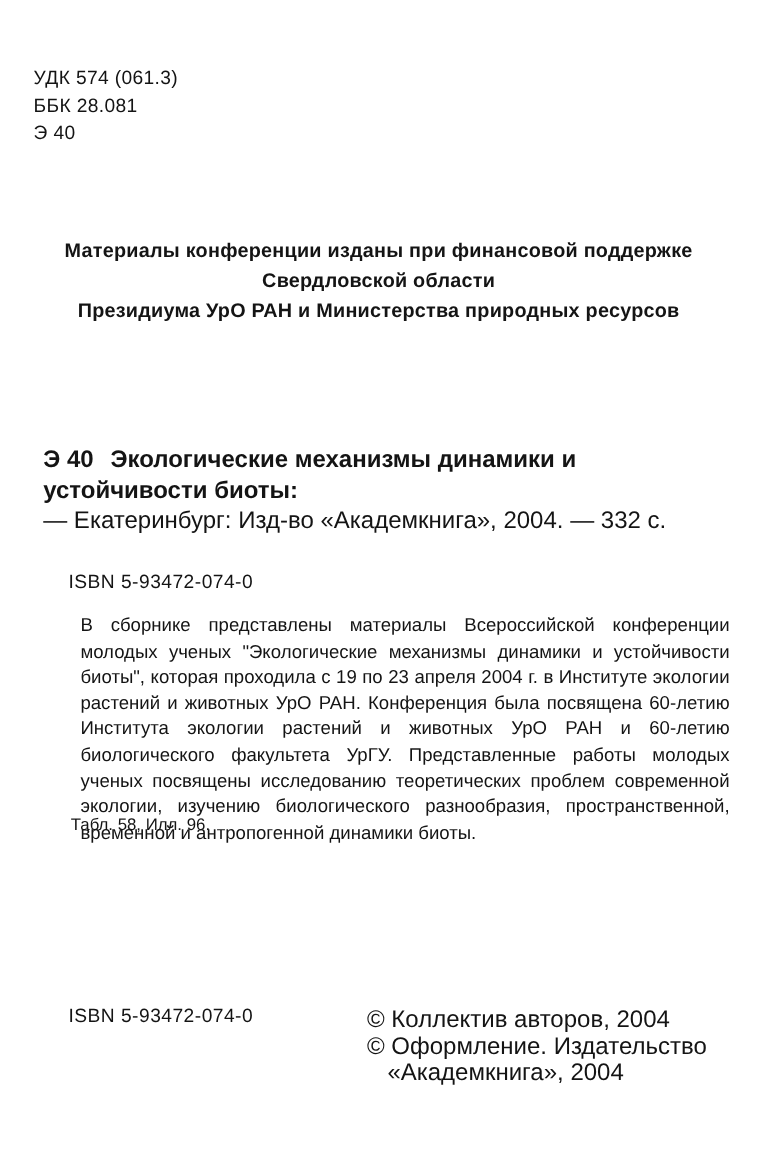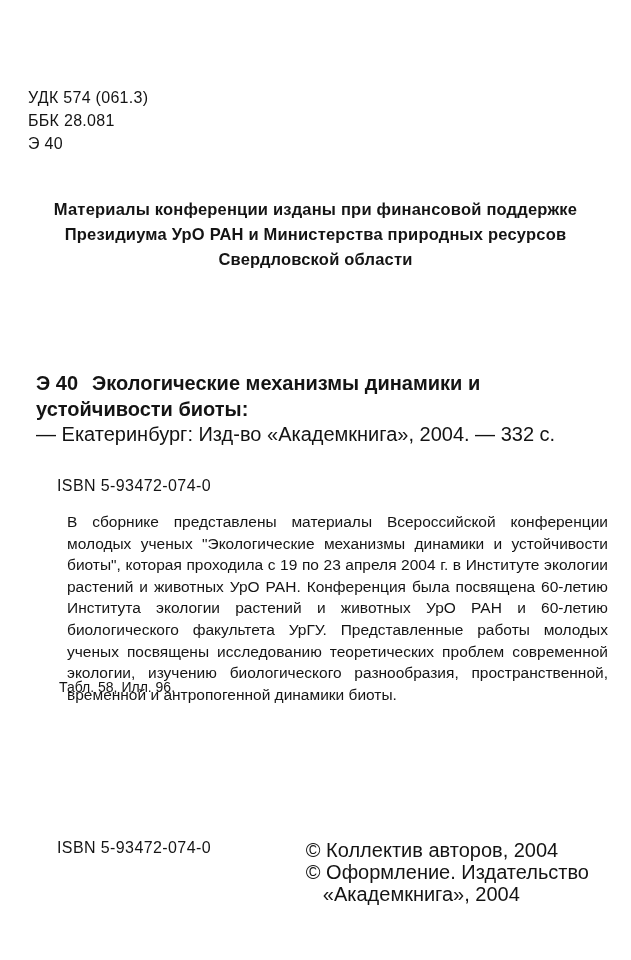--- a/index.html
+++ b/index.html
@@ -7,21 +7,21 @@
     position:relative;
     width:631px;height:960px;
     margin:0 auto;
     background:#ffffff;
     color:#141414;
     font-family:"Liberation Sans", sans-serif;
     overflow:hidden;
   }
   .codes{
     position:absolute;top:54px;left:28px;
-    font-size:16px;line-height:23px;letter-spacing:.3px;margin-top:32px;
+    font-size:16px;line-height:23px;letter-spacing:.3px;
   }
   .funding{
     position:absolute;top:197px;left:0;right:0;
     text-align:center;font-weight:bold;
     font-size:16.5px;line-height:25px;letter-spacing:.2px;
   }
   .biblio{
     position:absolute;top:371px;left:36px;right:26px;
     font-size:20px;line-height:25.5px;
   }
@@ -54,22 +54,22 @@
 <div class="page">
 
   <div class="codes">
     <div>УДК 574 (061.3)</div>
     <div>ББК 28.081</div>
     <div>Э 40</div>
   </div>
 
   <div class="funding">
     <div>Материалы конференции изданы при финансовой поддержке</div>
+    <div>Свердловской области</div>
     <div>Президиума УрО РАН и Министерства природных ресурсов</div>
-    <div>Свердловской области</div>
   </div>
 
   <div class="biblio">
     <div class="head">
       <span class="sign">Э 40</span><span>Экологические механизмы динамики и устойчивости биоты:</span>
     </div>
     <div>— Екатеринбург: Изд-во «Академкнига», 2004. — 332 с.</div>
   </div>
 
   <div class="isbn-top">ISBN 5-93472-074-0</div>

